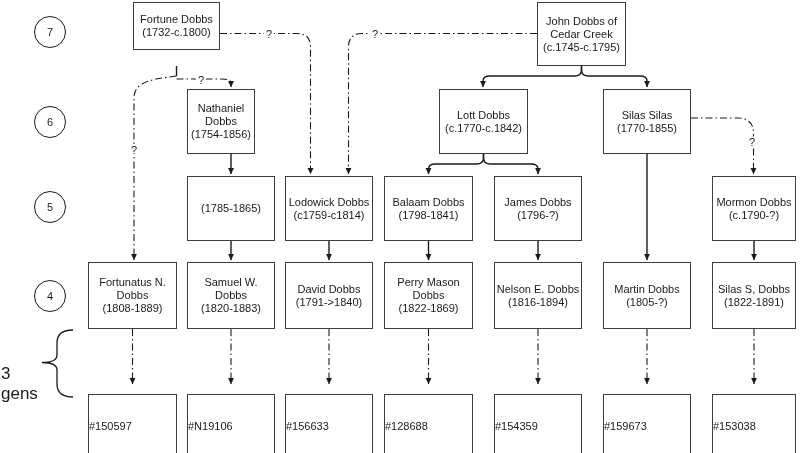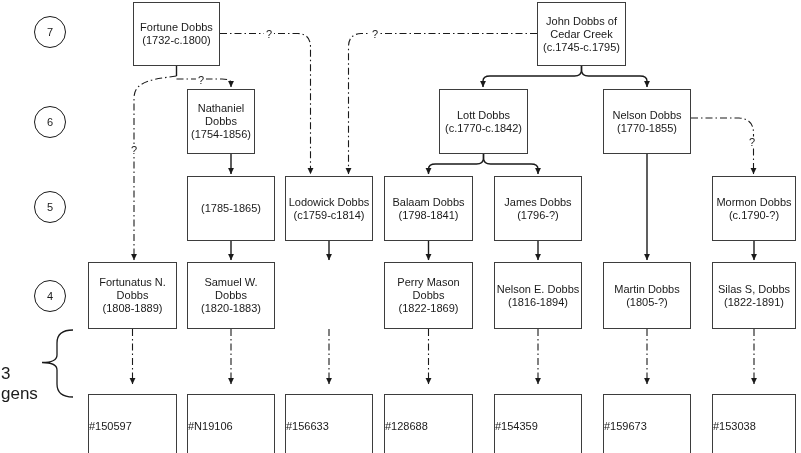--- a/index.html
+++ b/index.html
@@ -76,40 +76,40 @@
     </g>
 
     <path stroke="#1a1a1a" stroke-width="1.3" fill="none" d="M73,330 Q57,330 57,343 L57,355 Q57,362.5 42,362.5 Q57,362.5 57,370 L57,384 Q57,397 73,397"></path>
   </svg>
 
   <div class="gcircle" style="left:34px;top:16px">7</div>
   <div class="gcircle" style="left:34px;top:106px">6</div>
   <div class="gcircle" style="left:34px;top:191px">5</div>
   <div class="gcircle" style="left:34px;top:280px">4</div>
 
-  <div class="pbox" style="left:133px;top:2px;width:87px;height:64px">
+  <div class="pbox" style="left:133px;top:2px;width:87px;height:48px">
     <div class="pname">Fortune Dobbs</div>
     <div class="pdates">(1732-c.1800)</div>
   </div>
   <div class="pbox" style="left:537px;top:2px;width:89px;height:64px">
     <div class="pname">John Dobbs of
 Cedar Creek</div>
     <div class="pdates">(c.1745-c.1795)</div>
   </div>
 
   <div class="pbox" style="left:187px;top:89px;width:68px;height:65px">
     <div class="pname">Nathaniel Dobbs</div>
     <div class="pdates">(1754-1856)</div>
   </div>
   <div class="pbox" style="left:439px;top:89px;width:89px;height:65px">
     <div class="pname">Lott Dobbs</div>
     <div class="pdates">(c.1770-c.1842)</div>
   </div>
   <div class="pbox" style="left:603px;top:89px;width:88px;height:65px">
-    <div class="pname">Nelson Dobbs</div>
+    <div class="pname">Silas Silas</div>
     <div class="pdates">(1770-1855)</div>
   </div>
 
   <div class="pbox" style="left:187px;top:176px;width:88px;height:65px">
     <div class="pdates">(1785-1865)</div>
   </div>
   <div class="pbox" style="left:285px;top:176px;width:88px;height:65px">
     <div class="pname">Lodowick Dobbs</div>
     <div class="pdates">(c1759-c1814)</div>
   </div>
@@ -127,20 +127,24 @@
   </div>
 
   <div class="pbox" style="left:88px;top:262px;width:89px;height:67px">
     <div class="pname">Fortunatus N.
 Dobbs</div>
     <div class="pdates">(1808-1889)</div>
   </div>
   <div class="pbox" style="left:187px;top:262px;width:88px;height:67px">
     <div class="pname">Samuel W. Dobbs</div>
     <div class="pdates">(1820-1883)</div>
+  </div>
+  <div class="pbox" style="left:285px;top:262px;width:88px;height:67px">
+    <div class="pname">David Dobbs</div>
+    <div class="pdates">(1791-&gt;1840)</div>
   </div>
   <div class="pbox" style="left:384px;top:262px;width:89px;height:67px">
     <div class="pname">Perry Mason
 Dobbs</div>
     <div class="pdates">(1822-1869)</div>
   </div>
   <div class="pbox" style="left:494px;top:262px;width:88px;height:67px">
     <div class="pname">Nelson E. Dobbs</div>
     <div class="pdates">(1816-1894)</div>
   </div>

